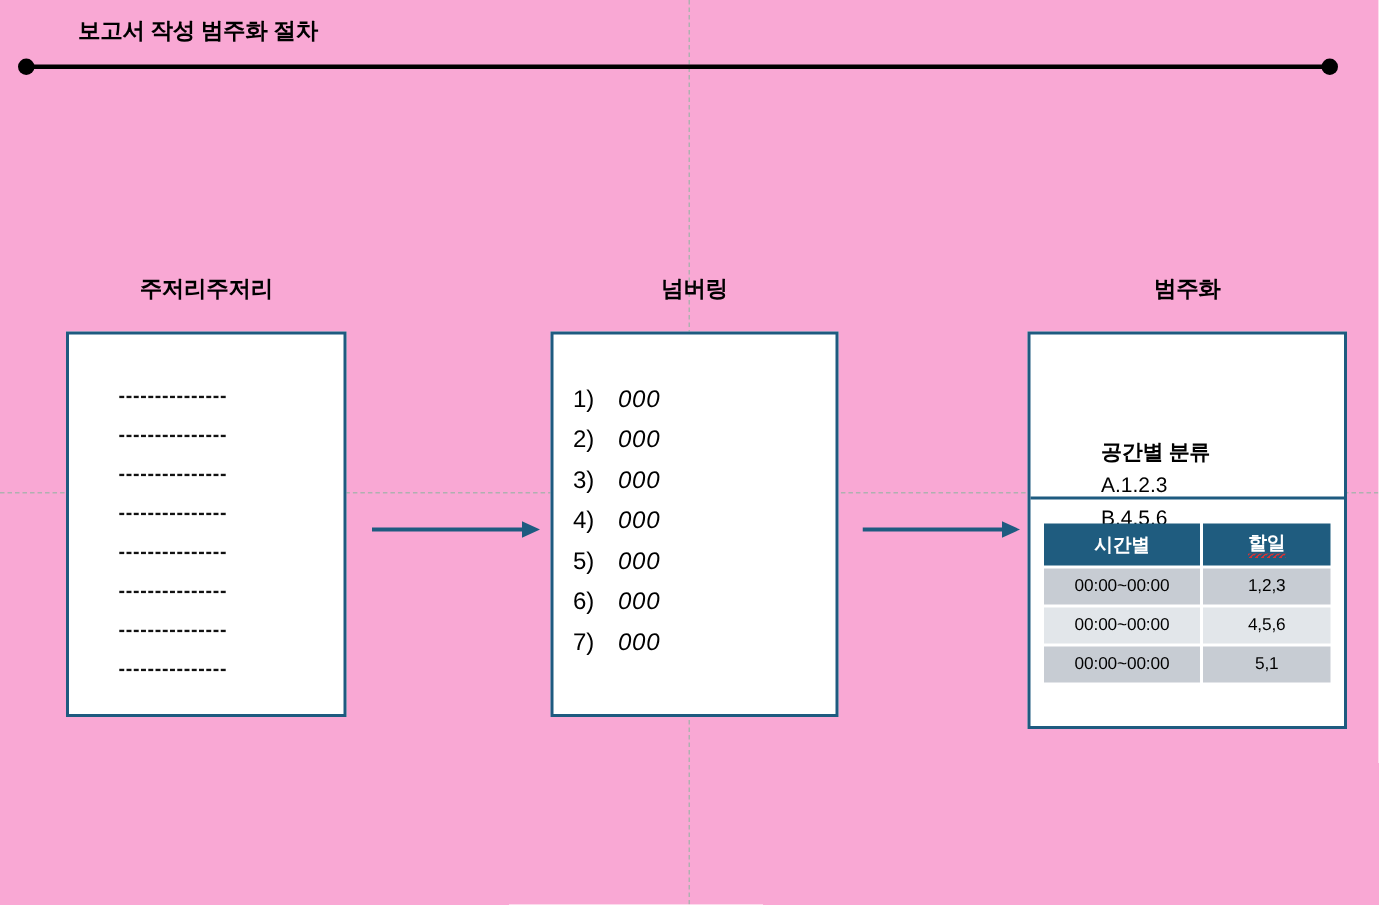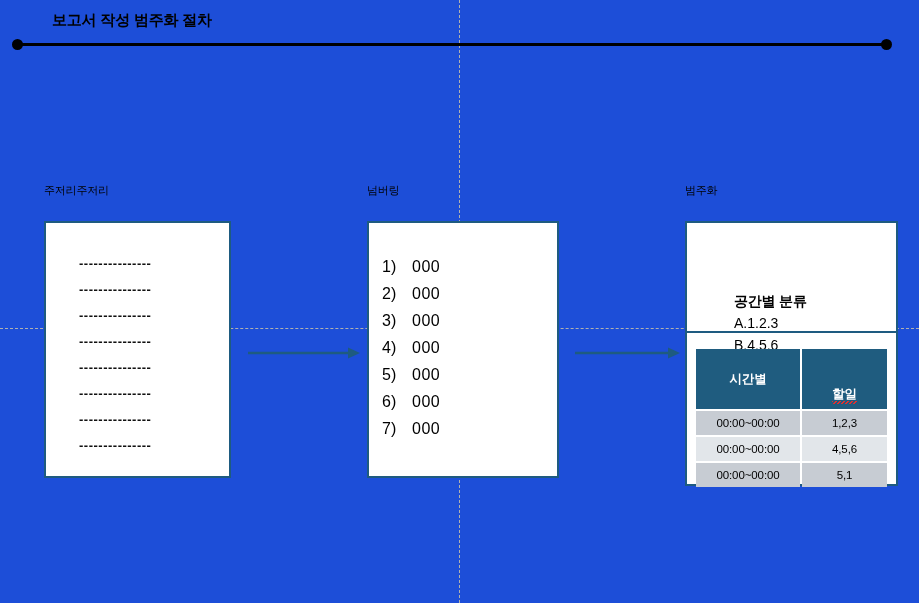--- a/index.html
+++ b/index.html
@@ -8,21 +8,21 @@
     background: #ffffff;
   }
   body {
     font-family: "Liberation Sans", "DejaVu Sans", sans-serif;
     -webkit-font-smoothing: antialiased;
   }
   #canvas {
     position: relative;
     width: 919px;
     height: 603px;
-    background: #1d4ed8;
+    background: #f9a8d4;
     overflow: hidden;
   }
 
   
   .guide-v {
     position: absolute;
     left: 459px;
     top: 0;
     width: 0;
     height: 603px;
@@ -63,24 +63,25 @@
     height: 11px;
     border-radius: 50%;
     background: #000000;
   }
   .timeline-dot.left  { left: 12px; }
   .timeline-dot.right { left: 881px; }
 
   
   .stage-caption {
     position: absolute;
-    font-size: 11px;
-    font-weight: 400;
+    font-size: 15px;
+    font-weight: 700;
     color: #000000;
     letter-spacing: -0.2px;
+    text-align: center;
     white-space: nowrap;
   }
   .cap1 { left: 44px;  top: 183px; width: 187px; }
   .cap2 { left: 367px; top: 183px; width: 192px; }
   .cap3 { left: 685px; top: 183px; width: 213px; }
 
   
   .stage-box {
     position: absolute;
     box-sizing: border-box;
@@ -122,20 +123,21 @@
     height: 27px;
     font-size: 16px;
     color: #000000;
   }
   .num-idx {
     width: 30px;
     text-align: left;
   }
   .num-val {
     letter-spacing: 0.5px;
+    font-style: italic;
   }
 
   
   .arrow {
     position: absolute;
     height: 14px;
   }
   #arrow-1 { left: 248px; top: 346px; width: 112px; }
   #arrow-2 { left: 575px; top: 346px; width: 105px; }
 
@@ -191,21 +193,20 @@
   .cat-table th .squiggle {
     display: inline-block;
     padding-bottom: 1px;
     background-image:
       repeating-linear-gradient(135deg,
         #e03030 0px, #e03030 1.2px,
         transparent 1.2px, transparent 2.4px);
     background-repeat: repeat-x;
     background-size: 4px 3px;
     background-position: left bottom;
-    margin-top: 32px;
   }
   .cat-table td {
     font-size: 11.5px;
     color: #000000;
     text-align: center;
     padding: 6px 0 6px 0;
     letter-spacing: -0.1px;
   }
   .cat-table tr.shade td { background: #c7ccd3; }
   .cat-table tr.light td { background: #e2e6ea; }

